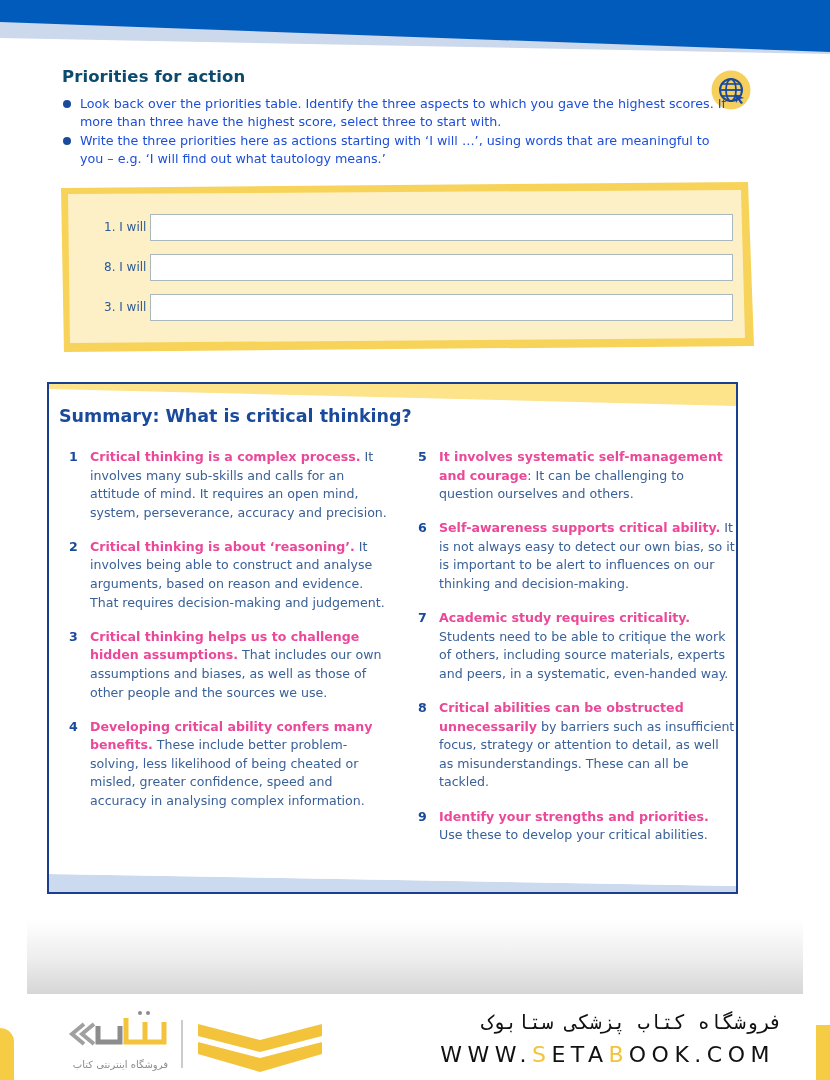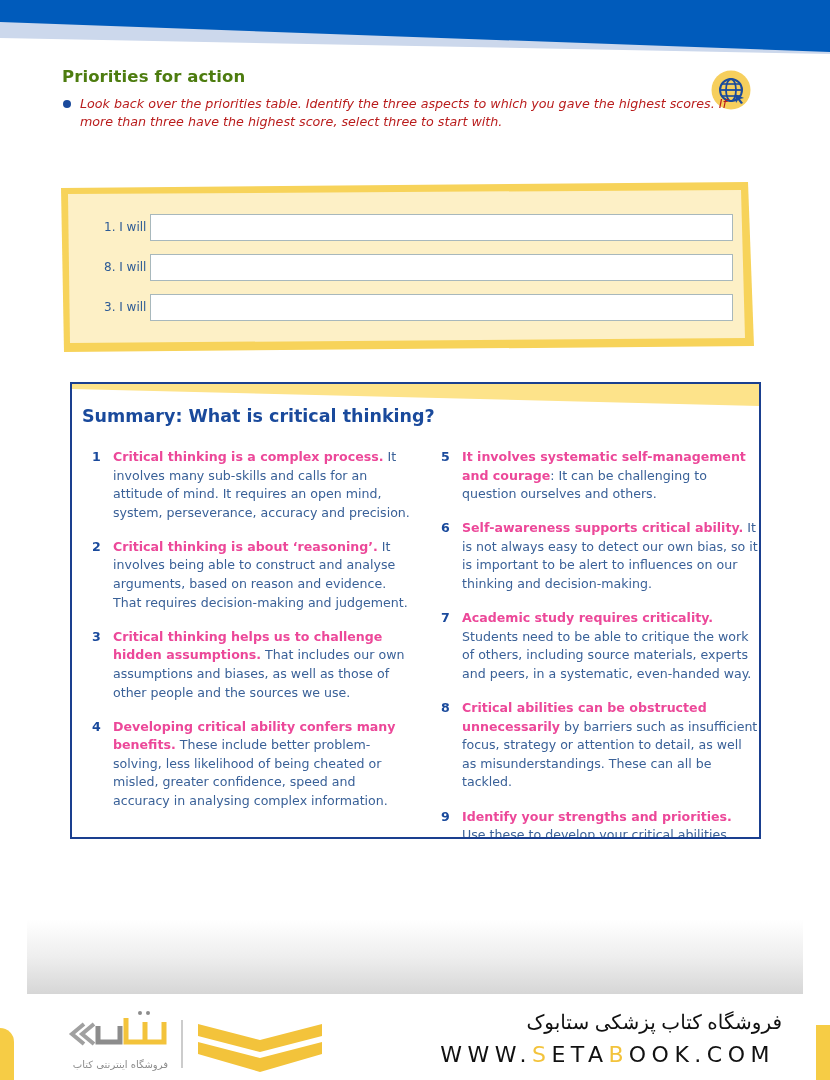--- a/index.html
+++ b/index.html
@@ -3,44 +3,44 @@
 <meta charset="utf-8">
 <style>
   * { box-sizing: border-box; margin: 0; padding: 0; }
   html, body { width: 830px; height: 1080px; background: #ffffff; overflow: hidden; }
   body { position: relative; font-family: "DejaVu Sans", "Liberation Sans", sans-serif; color: #1f4e8c; }
 
   .header-band { position: absolute; left: 0; top: 0; width: 830px; height: 60px; }
 
   .section-title {
     position: absolute; left: 62px; top: 67px;
-    font-size: 16.5px; font-weight: bold; color: #4d7c0f; letter-spacing: 0.1px;
+    font-size: 16.5px; font-weight: bold; color: #0c4a6e; letter-spacing: 0.1px;
   }
   .globe-icon { position: absolute; left: 711px; top: 70px; width: 40px; height: 40px; }
 
   .bullets { position: absolute; left: 62px; top: 95px; width: 670px; list-style: none; }
   .bullets li {
-    position: relative; padding-left: 18px; font-size: 12.7px; line-height: 18.4px; color: #b91c1c; font-style: italic;
+    position: relative; padding-left: 18px; font-size: 12.7px; line-height: 18.4px; color: #1d4ed8;
   }
   .bullets li::before {
     content: ""; position: absolute; left: 1px; top: 5px; width: 8px; height: 8px;
     border-radius: 50%; background: #1a4a9c;
   }
 
   .action-box { position: absolute; left: 58px; top: 180px; width: 700px; height: 176px; }
   .action-box svg.frame { position: absolute; left: 0; top: 0; }
   .action-row { position: absolute; left: 0; height: 28px; display: flex; align-items: center; }
   .action-label { position: absolute; left: 30px; width: 70px; font-size: 12px; color: #2c5a95; margin-left: 16px; }
   .action-input {
     position: absolute; left: 92px; width: 583px; height: 27px; background: #fff;
     border: 1px solid #a8b8bc; outline: none;
   }
 
   .summary-box {
-    position: absolute; left: 70px; top: 382px; width: 691px; height: 457px;
+    position: absolute; left: 47px; top: 382px; width: 691px; height: 512px;
     border: 2px solid #1a3f8f; background: #fff; overflow: hidden;
   }
   .summary-box svg.bands { position: absolute; left: 0; top: 0; }
   .summary-title {
     position: absolute; left: 10px; top: 22px; font-size: 17.5px; font-weight: bold; color: #1a4a9c;
   }
   .col { position: absolute; top: 64px; width: 320px; }
   .col.left { left: 18px; }
   .col.right { left: 367px; }
   .item { position: relative; padding-left: 23px; font-size: 12.6px; line-height: 18.6px; color: #3a6198; margin-bottom: 15.5px; }
@@ -50,21 +50,21 @@
   .gray-band {
     position: absolute; left: 27px; top: 920px; width: 776px; height: 74px;
     background: linear-gradient(#ffffff 0%, #eeeeee 50%, #d6d6d6 100%);
   }
   .footer { position: absolute; left: 0; top: 995px; width: 830px; height: 85px; background: #fff; }
   .yellow-left { position: absolute; left: 0; top: 1028px; width: 14px; height: 52px; background: #f6cc45; border-top-right-radius: 16px; }
   .yellow-right { position: absolute; right: 0; top: 1025px; width: 14px; height: 55px; background: #f6cc45; }
   .footer-logo { position: absolute; left: 40px; top: 1010px; width: 290px; height: 66px; }
   .fa-title {
     position: absolute; right: 48px; top: 1010px; font-size: 20px; color: #111; direction: rtl;
-    font-family: Liberation Sans, sans-serif;
+    font-family: Liberation Mono, monospace;
   }
   .site-url {
     position: absolute; right: 55px; top: 1042px; font-size: 22px; letter-spacing: 5.5px; color: #111;
     font-family: "DejaVu Sans", sans-serif;
   }
   .site-url .hl { color: #f3c33b; }
 </style>
 </head>
 <body>
 
@@ -80,20 +80,21 @@
   <circle cx="20" cy="20" r="11" fill="none" stroke="#1a4a9c" stroke-width="2"></circle>
   <ellipse cx="20" cy="20" rx="5" ry="11" fill="none" stroke="#1a4a9c" stroke-width="1.8"></ellipse>
   <line x1="9" y1="20" x2="31" y2="20" stroke="#1a4a9c" stroke-width="1.8"></line>
   <line x1="11" y1="14" x2="29" y2="14" stroke="#1a4a9c" stroke-width="1.6"></line>
   <line x1="11" y1="26" x2="29" y2="26" stroke="#1a4a9c" stroke-width="1.6"></line>
   <polygon points="24,24 33,28 29,29 32,33 30,34 27,30 25,33" fill="#1a4a9c"></polygon>
 </svg>
 
 <ul class="bullets">
   <li>Look back over the priorities table. Identify the three aspects to which you gave the highest scores. If more than three have the highest score, select three to start with.</li>
+  <li>Write the three priorities here as actions starting with ‘I will …’, using words that are meaningful to you – e.g. ‘I will find out what tautology means.’</li>
 </ul>
 
 <div class="action-box">
   <svg class="frame" width="700" height="176" viewBox="0 0 700 176">
     <polygon points="3,8 690,2 696,166 6,172" fill="#f7d35a"></polygon>
     <polygon points="10,14 683,10 687,158 12,163" fill="#fdf0c6"></polygon>
   </svg>
   <div class="action-row" style="top:33px;">
     <span class="action-label">1. I will</span>
     <input class="action-input" type="text" value="" style="">

